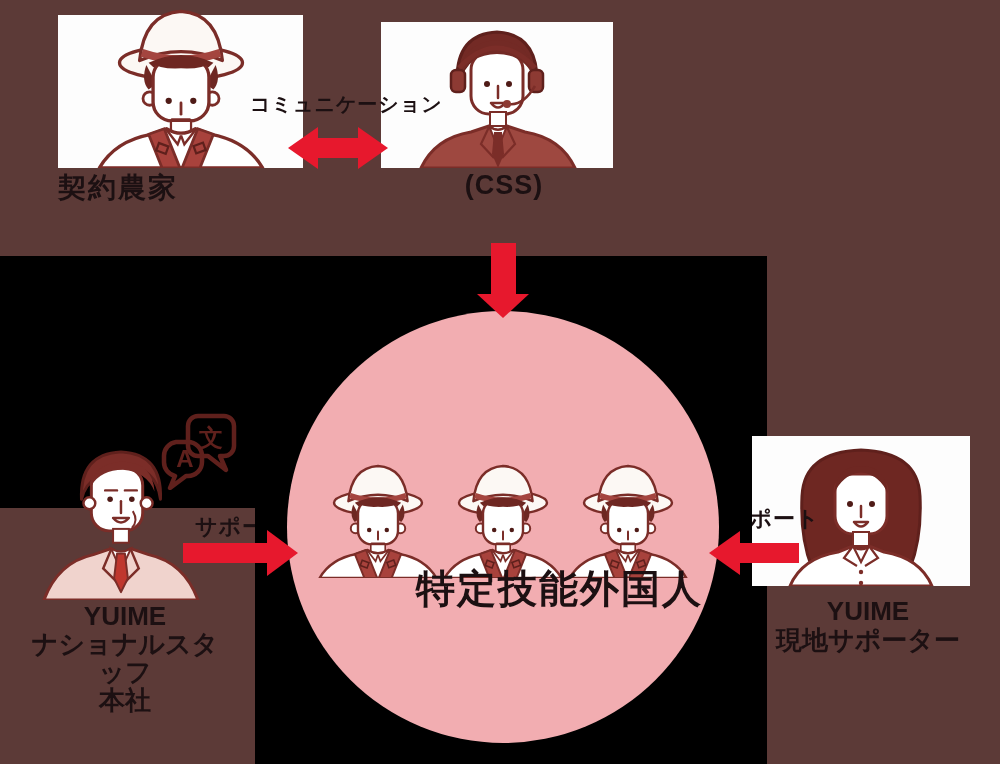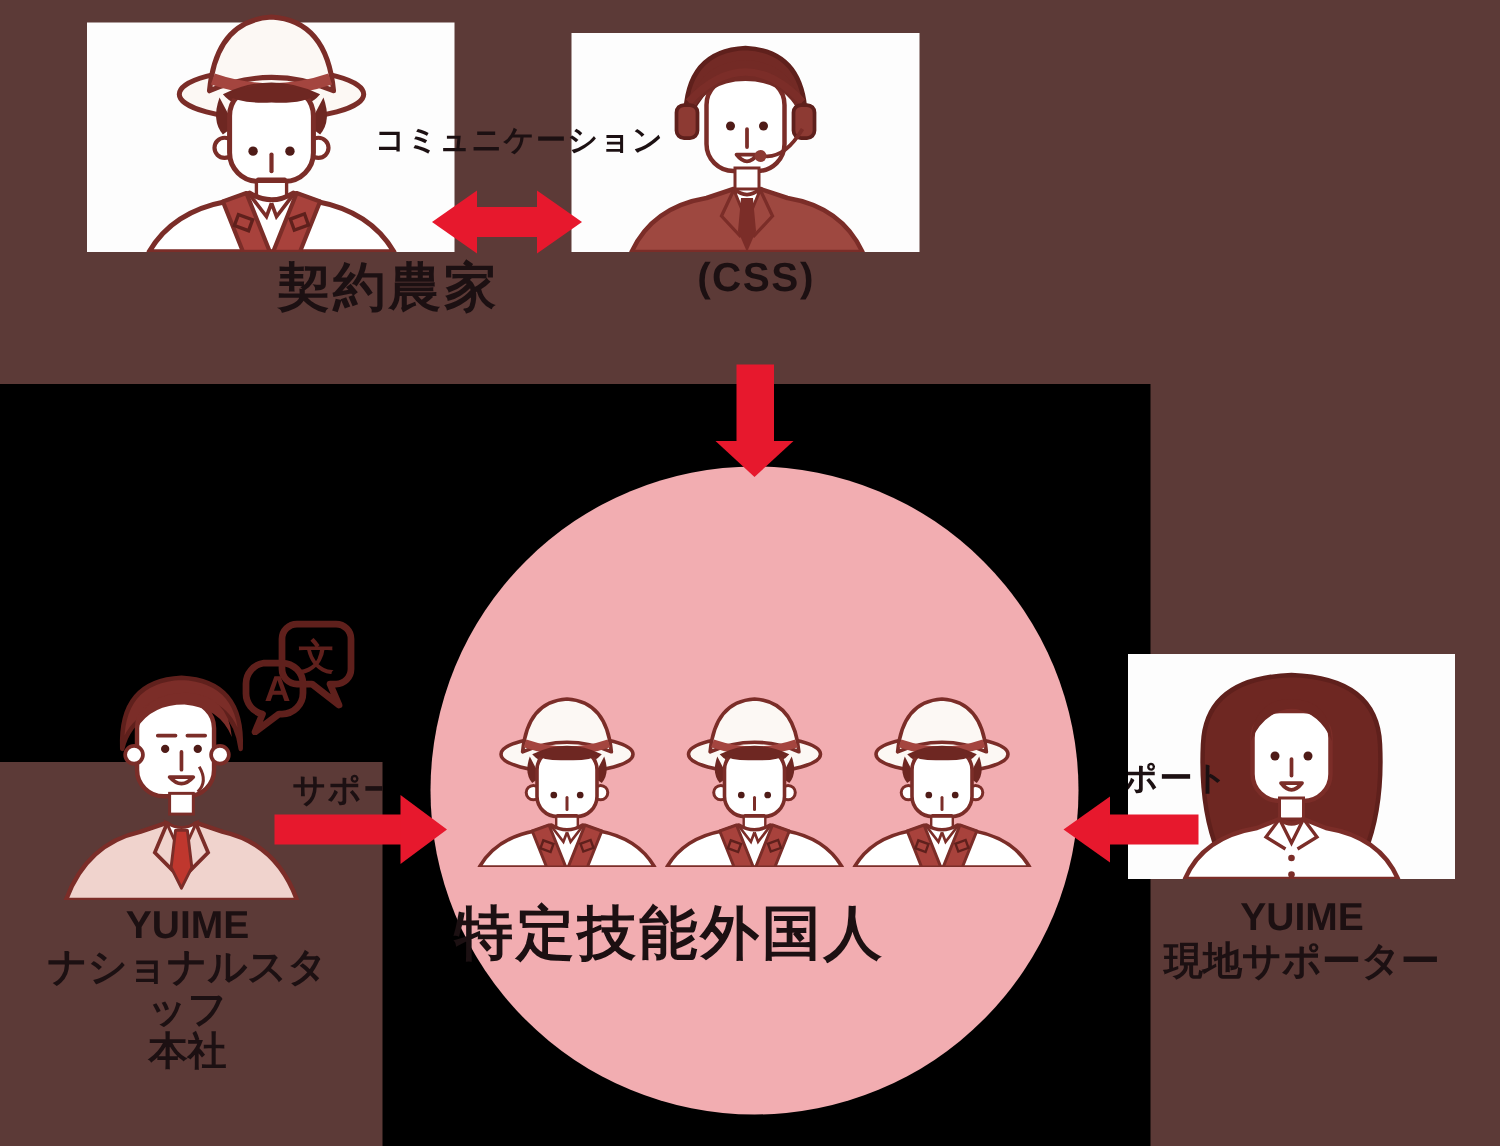--- a/index.html
+++ b/index.html
@@ -9,24 +9,24 @@
   #panel-top{left:0;top:0;width:1000px;height:256px;}
   #panel-left{left:0;top:508px;width:255px;height:256px;overflow:hidden;}
   #panel-right{left:767px;top:256px;width:233px;height:508px;}
   .card{position:absolute;background:#fdfdfd;}
   #card-farmer{left:58px;top:15px;width:245px;height:153px;z-index:3;}
   #card-operator{left:381px;top:22px;width:232px;height:146px;z-index:3;}
   #card-supporter{left:752px;top:436px;width:218px;height:150px;z-index:3;overflow:hidden;}
   #circle-workers{position:absolute;left:287px;top:311px;width:432px;height:432px;border-radius:50%;
                   background:#f2adb1;z-index:4;}
   .lbl{position:absolute;z-index:5;line-height:1.08;}
-  #lbl-farmer{left:58px;top:173px;width:275px;text-align:right;font-size:35px;letter-spacing:2px;}
-  #lbl-communication{left:250px;top:84px;font-size:20px;letter-spacing:1px;white-space:nowrap;}
+  #lbl-farmer{left:58px;top:173px;width:275px;text-align:left;font-size:28px;letter-spacing:2px;}
+  #lbl-communication{left:250px;top:94px;font-size:20px;letter-spacing:1px;white-space:nowrap;}
   #lbl-operator{left:353px;top:170px;width:302px;text-align:center;font-size:27px;letter-spacing:1px;line-height:30px;}
-  #lbl-workers{left:303px;top:602px;width:400px;text-align:left;font-size:39px;letter-spacing:2px;z-index:5;}
+  #lbl-workers{left:303px;top:568px;width:400px;text-align:right;font-size:39px;letter-spacing:2px;z-index:5;}
   #lbl-hq{left:20px;top:602px;width:210px;text-align:center;font-size:26px;line-height:28px;}
   #lbl-supporter{left:758px;top:597px;width:220px;text-align:center;font-size:26px;line-height:29px;}
   .support-lbl{position:absolute;font-size:22px;letter-spacing:1px;white-space:nowrap;color:#1c1012;}
   #lbl-support-left{left:195px;top:4px;}
   #lbl-support-right{left:-26px;top:68px;}
   
   .arrow{position:absolute;z-index:6;}
   #arrow-comm{left:288px;top:127px;width:100px;height:42px;display:flex;align-items:center;}
   #arrow-comm .head-l{width:0;height:0;border-top:21px solid transparent;border-bottom:21px solid transparent;border-right:30px solid #e7182d;}
   #arrow-comm .shaft{flex:1;height:20px;background:#e7182d;}

